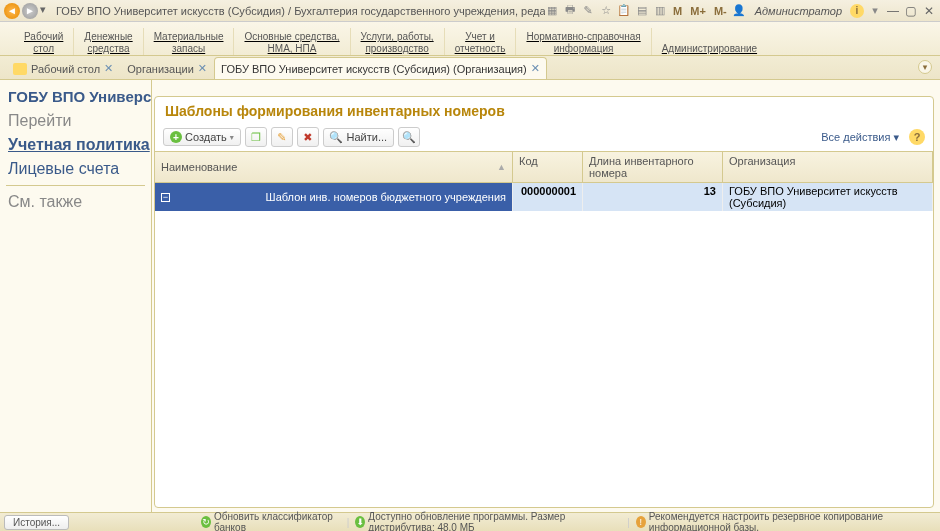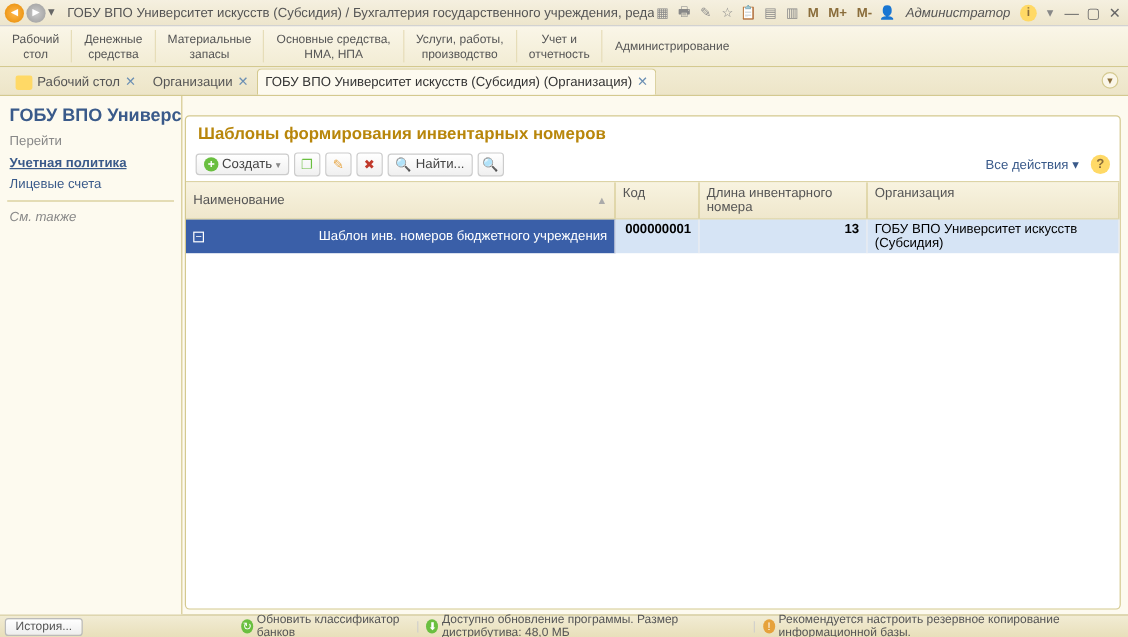--- a/index.html
+++ b/index.html
@@ -12,39 +12,39 @@
 .titlebar .fwd { background: radial-gradient(#ccc, #999); }
 .titlebar .dd { width: 10px; color: #666; }
 .titlebar .title { margin-left: 6px; color: #555; flex: 1; white-space: nowrap; overflow: hidden; }
 .titlebar .right { display: flex; align-items: center; gap: 4px; }
 .titlebar .icon-sm { width: 14px; height: 14px; display: inline-flex; align-items: center; justify-content: center; font-size: 11px; color: #888; cursor: pointer; }
 .titlebar .m-btn { font-weight: bold; color: #8a6d3b; font-size: 11px; padding: 0 2px; cursor: pointer; }
 .titlebar .admin { color: #555; padding: 0 4px; font-style: italic; }
 .titlebar .info-ic { width: 14px; height: 14px; border-radius: 50%; background: #ffd966; color: #8a6d3b; display: inline-flex; align-items: center; justify-content: center; font-size: 10px; font-weight: bold; }
 .titlebar .win-btn { width: 14px; color: #666; cursor: pointer; font-size: 12px; text-align: center; }
 
-.mainmenu { height: 34px; background: linear-gradient(#faf6e8, #f2ecd4); display: flex; align-items: center; padding: 0 0; border-bottom: 1px solid #d4c98f; }
+.mainmenu { height: 34px; background: linear-gradient(#faf6e8, #f2ecd4); display: flex; align-items: flex-end; padding: 0 14px; border-bottom: 1px solid #d4c98f; text-decoration: underline; }
 .mainmenu .item { padding: 3px 10px 0; text-align: center; color: #555; font-size: 10px; line-height: 12px; cursor: pointer; border-right: 1px solid #e6ddb8; display: flex; flex-direction: column; justify-content: center; }
 .mainmenu .item:last-child { border-right: none; }
 
 .tabbar { height: 24px; background: linear-gradient(#f2ecd4, #ede5c8); display: flex; align-items: flex-end; padding: 0 6px; border-bottom: 1px solid #d4c98f; position: relative; }
 .tabbar .tab { height: 22px; display: flex; align-items: center; padding: 0 6px; font-size: 11px; color: #555; border: 1px solid transparent; border-bottom: none; border-radius: 4px 4px 0 0; cursor: pointer; gap: 4px; }
 .tabbar .tab.active { background: #fdfaef; border-color: #d4c98f; color: #333; }
 .tabbar .tab .close { color: #6b8fb3; font-size: 11px; cursor: pointer; }
 .tabbar .tab .ic { width: 14px; height: 12px; background: #ffd966; border-radius: 2px; display: inline-block; }
 .tabbar .chev { position: absolute; right: 8px; top: 4px; width: 14px; height: 14px; border: 1px solid #d4c98f; border-radius: 50%; background: #faf6e8; color: #8a6d3b; font-size: 9px; display: flex; align-items: center; justify-content: center; cursor: pointer; }
 
 .workarea { display: flex; height: 432px; background: #fdfaef; }
 
 .sidebar { width: 152px; background: #fdfaef; border-right: 1px solid #d4c98f; padding: 4px 0; }
 .sidebar .hdr { padding: 4px 8px; font-weight: bold; color: #3a5a8a; font-size: 15px; white-space: nowrap; overflow: hidden; }
-.sidebar .lnk { padding: 3px 8px; color: #3a5a8a; font-size: 11px; cursor: pointer; white-space: nowrap; overflow: hidden; }
+.sidebar .lnk { padding: 3px 8px; color: #3a5a8a; font-size: 16px; cursor: pointer; white-space: nowrap; overflow: hidden; }
 .sidebar .lnk.active { font-weight: bold; text-decoration: underline; }
 .sidebar .sep { height: 1px; background: #d4c98f; margin: 4px 6px; }
-.sidebar .sub { color: #888; font-style: italic; }
+.sidebar .sub { color: #888; }
 
 .content { flex: 1; background: #fff; border: 1px solid #d4c98f; margin: 16px 6px 4px 2px; border-radius: 4px; display: flex; flex-direction: column; overflow: hidden; }
 .content .heading { padding: 6px 10px; color: #b8860b; font-size: 14px; font-weight: bold; }
 .content .toolbar { display: flex; align-items: center; padding: 2px 8px 4px; gap: 4px; }
 .content .toolbar .btn { display: flex; align-items: center; gap: 3px; padding: 2px 6px; border: 1px solid #ccc; border-radius: 3px; background: linear-gradient(#fff,#f0f0f0); font-size: 11px; color: #444; cursor: pointer; }
 .content .toolbar .create-ic { width: 12px; height: 12px; border-radius: 50%; background: #6abf40; color: #fff; display: inline-flex; align-items: center; justify-content: center; font-size: 10px; font-weight: bold; }
 .content .toolbar .ibtn { width: 22px; height: 20px; border: 1px solid #ccc; border-radius: 3px; background: linear-gradient(#fff,#f0f0f0); display: inline-flex; align-items: center; justify-content: center; cursor: pointer; font-size: 11px; }
 .content .toolbar .spacer { flex: 1; }
 .content .toolbar .actions { color: #3a5a8a; font-size: 11px; cursor: pointer; }
 .content .toolbar .help { width: 16px; height: 16px; border-radius: 50%; background: #ffd966; color: #8a6d3b; display: inline-flex; align-items: center; justify-content: center; font-weight: bold; font-size: 11px; margin-left: 6px; cursor: pointer; }
@@ -121,20 +121,24 @@
     </div>
   <div class="item">
       <span>Услуги, работы,</span>
       <span>производство</span>
     </div>
   <div class="item">
       <span>Учет и</span>
       <span>отчетность</span>
     </div>
   <div class="item">
+      <span>Нормативно-справочная</span>
+      <span>информация</span>
+    </div>
+  <div class="item">
       <span>Администрирование</span>
       <span></span>
     </div>
 </div>
 
 <div class="tabbar">
   <div class="tab">
     <span class="ic"></span>
     <span>Рабочий стол</span>
     <span class="close">✕</span>

